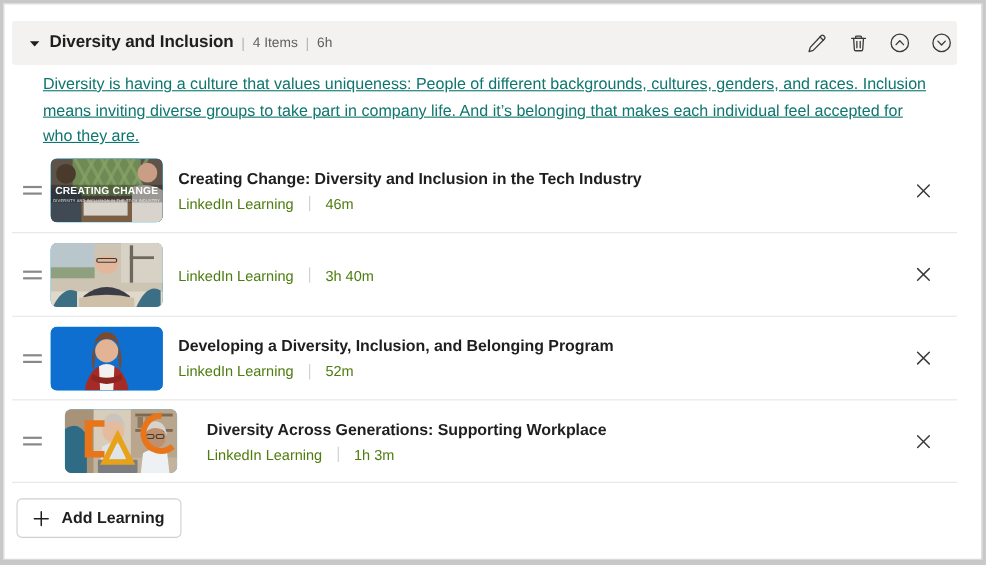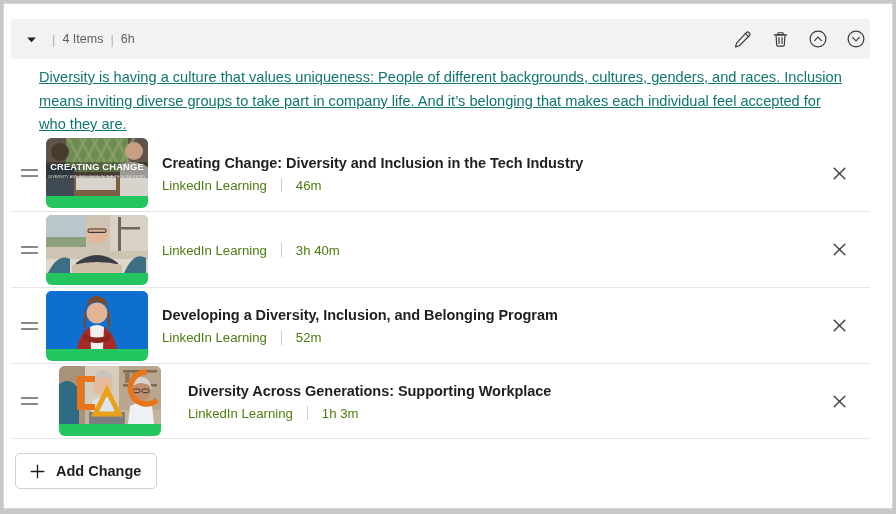--- a/index.html
+++ b/index.html
@@ -130,26 +130,26 @@
   }
   .drag-handle i {
     display: block;
     width: 17px; height: 2px;
     background: #8a8886;
   }
 
   
   .thumb {
     position: relative;
-    width: 102px; height: 70px;
+    width: 102px; height: 58px;
     border-radius: 6px;
     overflow: hidden;
     flex: 0 0 auto;
     margin-right: 14px;
-    background: #22c55e;
+    background: #0ea5e9;
   }
   .thumb svg { position: absolute; left: 0; top: 0; display: block; }
 
   .item-text {
     flex: 1 1 auto;
     min-width: 0;
     display: flex;
     flex-direction: column;
     gap: 7px;
     padding-top: 1px;
@@ -218,20 +218,21 @@
   <div id="section-card">
 
     <div class="section-header">
 
       <span class="caret-toggle">
         <svg width="11" height="11" viewBox="0 0 11 11" aria-hidden="true">
           <polygon points="1.2,3.4 9.8,3.4 5.5,8.3" fill="#1f1f1f"></polygon>
         </svg>
       </span>
 
+      <span class="section-title">Diversity and Inclusion</span>
       <span class="meta-sep">|</span>
       <span class="section-meta">4 Items</span>
       <span class="meta-sep">|</span>
       <span class="section-meta">6h</span>
 
       <div class="header-actions">
 
         <button class="hdr-icon-btn" title="Edit">
           <span>
             <svg width="19" height="19" viewBox="0 0 20 20" fill="none" stroke="#3b3a39" stroke-width="1.25" stroke-linecap="round" stroke-linejoin="round">
@@ -439,18 +440,18 @@
 
     </div>
 
     <div class="add-section-wrap">
       <button class="add-section-btn">
         <span class="plus-icon">
           <svg width="17" height="17" viewBox="0 0 17 17" stroke="#1f1f1f" stroke-width="1.35" stroke-linecap="round">
             <path d="M8.5 2.2 V14.8 M2.2 8.5 H14.8"></path>
           </svg>
         </span>
-        <span>Add Change</span>
+        <span>Add Learning</span>
       </button>
     </div>
 
   </div>
 </div>
 
 </body></html>

